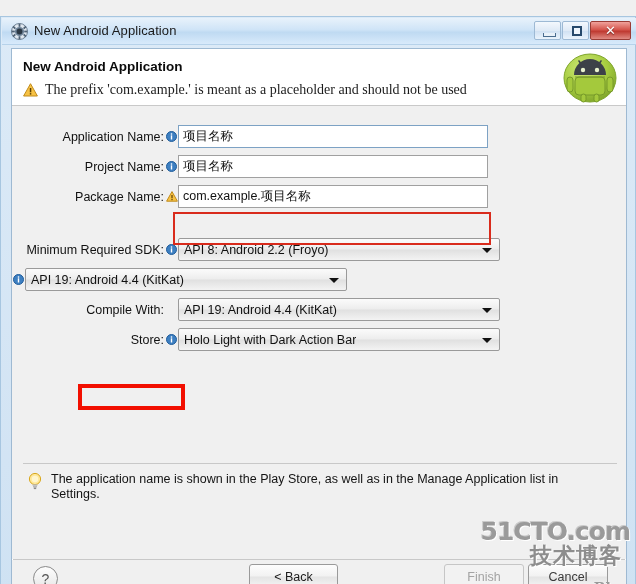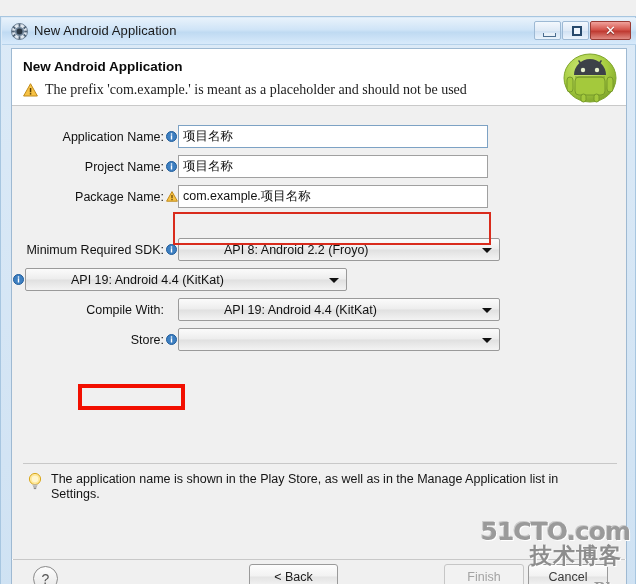--- a/index.html
+++ b/index.html
@@ -109,21 +109,21 @@
   }
   input.txt.focused{border:1px solid #7da2c4;}
 
   .combo{
     width:322px;height:23px;box-sizing:border-box;
     border:1px solid #9a9a9a;border-radius:2px;
     background:linear-gradient(to bottom,#fbfbfb 0%,#ededed 48%,#e0e0e0 52%,#f3f3f3 100%);
     display:flex;align-items:center;position:relative;
     font-size:12.5px;color:#111;
   }
-  .combo .ctext{padding-left:5px;white-space:nowrap;overflow:hidden;margin-left:40px;}
+  .combo .ctext{padding-left:5px;white-space:nowrap;overflow:hidden;}
   .combo .carrow{
     position:absolute;right:7px;top:9px;
     width:0;height:0;border-left:5px solid transparent;border-right:5px solid transparent;
     border-top:5px solid #111;
   }
 
   
   .red-box-app{
     position:absolute;left:161px;top:106px;width:318px;height:33px;
     border:2px solid #d92b1c;box-sizing:border-box;pointer-events:none;
@@ -364,20 +364,21 @@
           <div class="row">
             <div class="lbl">Store:</div>
             <div class="hint-ico">
               <svg width="11" height="11" viewBox="0 0 11 11">
                 <circle cx="5.5" cy="5.5" r="5" fill="#3d7fc1" stroke="#1f5c9b" stroke-width="1"></circle>
                 <rect x="4.8" y="4.3" width="1.4" height="4.2" fill="#fff"></rect>
                 <rect x="4.8" y="2.3" width="1.4" height="1.4" fill="#fff"></rect>
               </svg>
             </div>
             <div class="combo">
+              <span class="ctext">Holo Light with Dark Action Bar</span>
               <span class="carrow"></span>
             </div>
           </div>
 
         </div>
 
         <div class="hint-sep"></div>
         <div class="hint-row">
           <svg width="14" height="18" viewBox="0 0 14 18">
             <circle cx="7" cy="7" r="5.6" fill="#ffe89a" stroke="#d9a81e" stroke-width="1"></circle>

